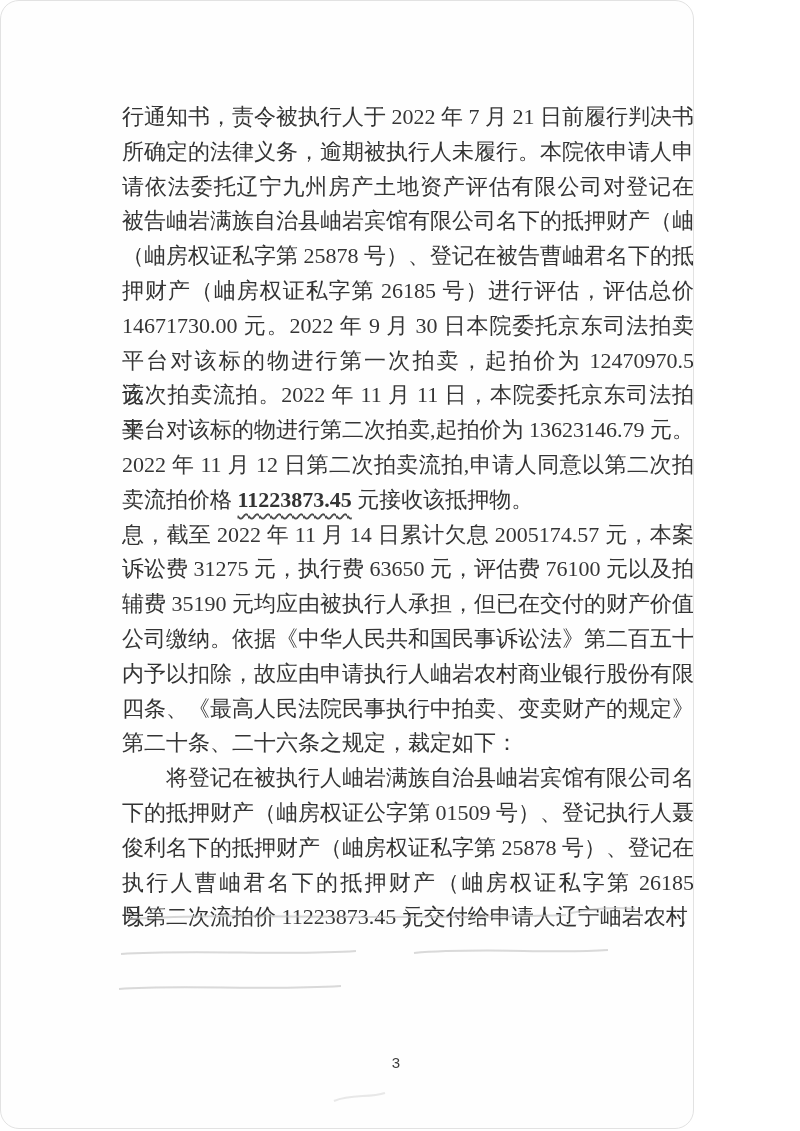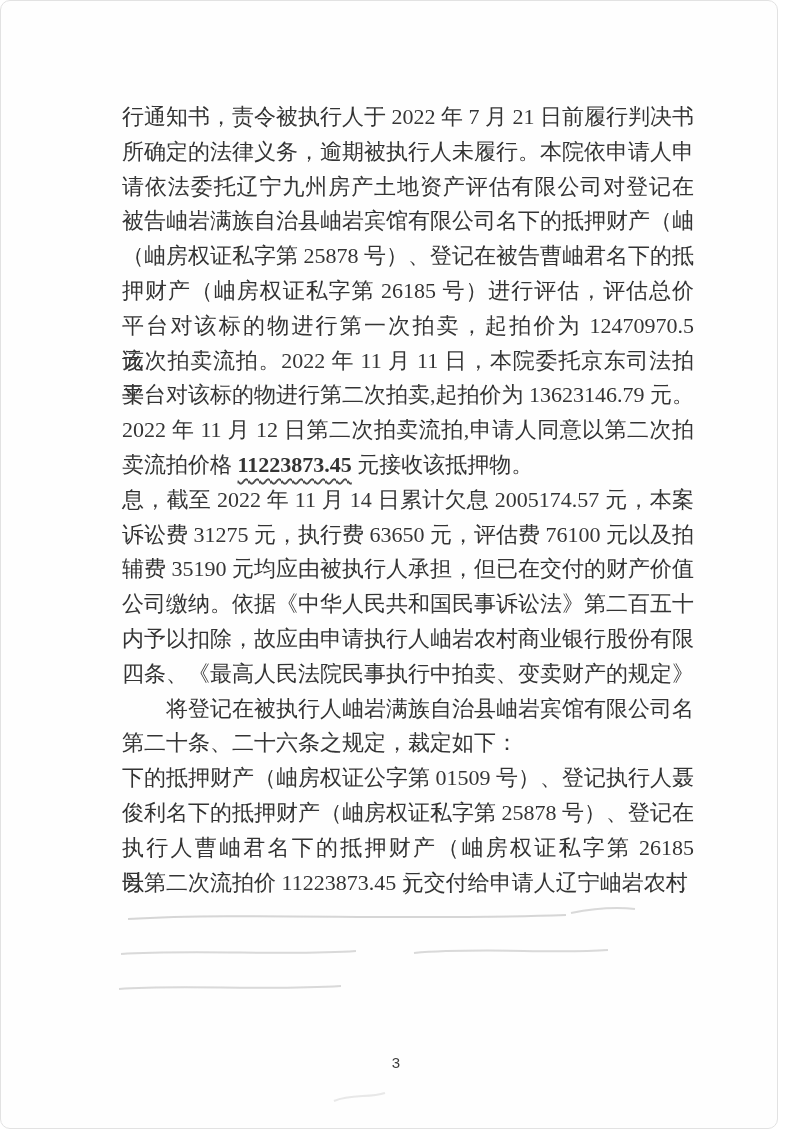--- a/index.html
+++ b/index.html
@@ -3,25 +3,25 @@
 <meta charset="utf-8">
 <style>
   html, body {
     margin: 0;
     padding: 0;
     background: #ffffff;
     font-family: "Liberation Serif", "DejaVu Serif", serif;
   }
   .sheet {
     position: relative;
-    width: 778px;
+    width: 694px;
     height: 1129px;
     background: #fefefe;
     border: 1px solid #e2e2e2;
-    border-radius: 10px;
+    border-radius: 19px;
     overflow: hidden;
     box-sizing: border-box;
   }
   .text-block {
     position: absolute;
     left: 121px;
     top: 99px;
     width: 572px;
     font-size: 22px;
     line-height: 34.8px;
@@ -72,33 +72,34 @@
 
 <div class="sheet">
 
   <div class="text-block">
     <div class="line">行通知书，责令被执行人于 2022 年 7 月 21 日前履行判决书</div>
     <div class="line">所确定的法律义务，逾期被执行人未履行。本院依申请人申</div>
     <div class="line">请依法委托辽宁九州房产土地资产评估有限公司对登记在</div>
     <div class="line">被告岫岩满族自治县岫岩宾馆有限公司名下的抵押财产（岫</div>
     <div class="line">（岫房权证私字第 25878 号）、登记在被告曹岫君名下的抵</div>
     <div class="line">押财产（岫房权证私字第 26185 号）进行评估，评估总价</div>
+    <div class="line">14671730.00 元。2022 年 9 月 30 日本院委托京东司法拍卖</div>
     <div class="line">平台对该标的物进行第一次拍卖，起拍价为 12470970.5 元，</div>
     <div class="line">该次拍卖流拍。2022 年 11 月 11 日，本院委托京东司法拍卖</div>
     <div class="line">平台对该标的物进行第二次拍卖,起拍价为 13623146.79 元。</div>
     <div class="line">2022 年 11 月 12 日第二次拍卖流拍,申请人同意以第二次拍</div>
     <div class="line last"><span>卖流拍价格 </span><span class="wavy">11223873.45</span><span> 元接收该抵押物。</span></div>
     <div class="line">息，截至 2022 年 11 月 14 日累计欠息 2005174.57 元，本案</div>
     <div class="line">诉讼费 31275 元，执行费 63650 元，评估费 76100 元以及拍</div>
     <div class="line">辅费 35190 元均应由被执行人承担，但已在交付的财产价值</div>
     <div class="line">公司缴纳。依据《中华人民共和国民事诉讼法》第二百五十</div>
     <div class="line">内予以扣除，故应由申请执行人岫岩农村商业银行股份有限</div>
     <div class="line">四条、《最高人民法院民事执行中拍卖、变卖财产的规定》</div>
+    <div class="line last">第二十条、二十六条之规定，裁定如下：</div>
     <div class="line ind">将登记在被执行人岫岩满族自治县岫岩宾馆有限公司名</div>
-    <div class="line last">第二十条、二十六条之规定，裁定如下：</div>
     <div class="line">下的抵押财产（岫房权证公字第 01509 号）、登记执行人聂</div>
     <div class="line">俊利名下的抵押财产（岫房权证私字第 25878 号）、登记在</div>
     <div class="line">执行人曹岫君名下的抵押财产（岫房权证私字第 26185 号)，</div>
     <div class="line last">以第二次流拍价 11223873.45 元交付给申请人辽宁岫岩农村</div>
   </div>
 
   <svg class="marks" viewBox="0 0 800 1131" xmlns="http://www.w3.org/2000/svg">
     <path d="M127,918 C250,911 400,920 565,914" fill="none" stroke="#c0c0c0" stroke-width="2" opacity="0.65"></path>
     <path d="M570,912 C595,907 615,906 634,908" fill="none" stroke="#c0c0c0" stroke-width="2" opacity="0.6"></path>
     <path d="M120,953 C190,948 290,955 355,950" fill="none" stroke="#c0c0c0" stroke-width="2" opacity="0.6"></path>

